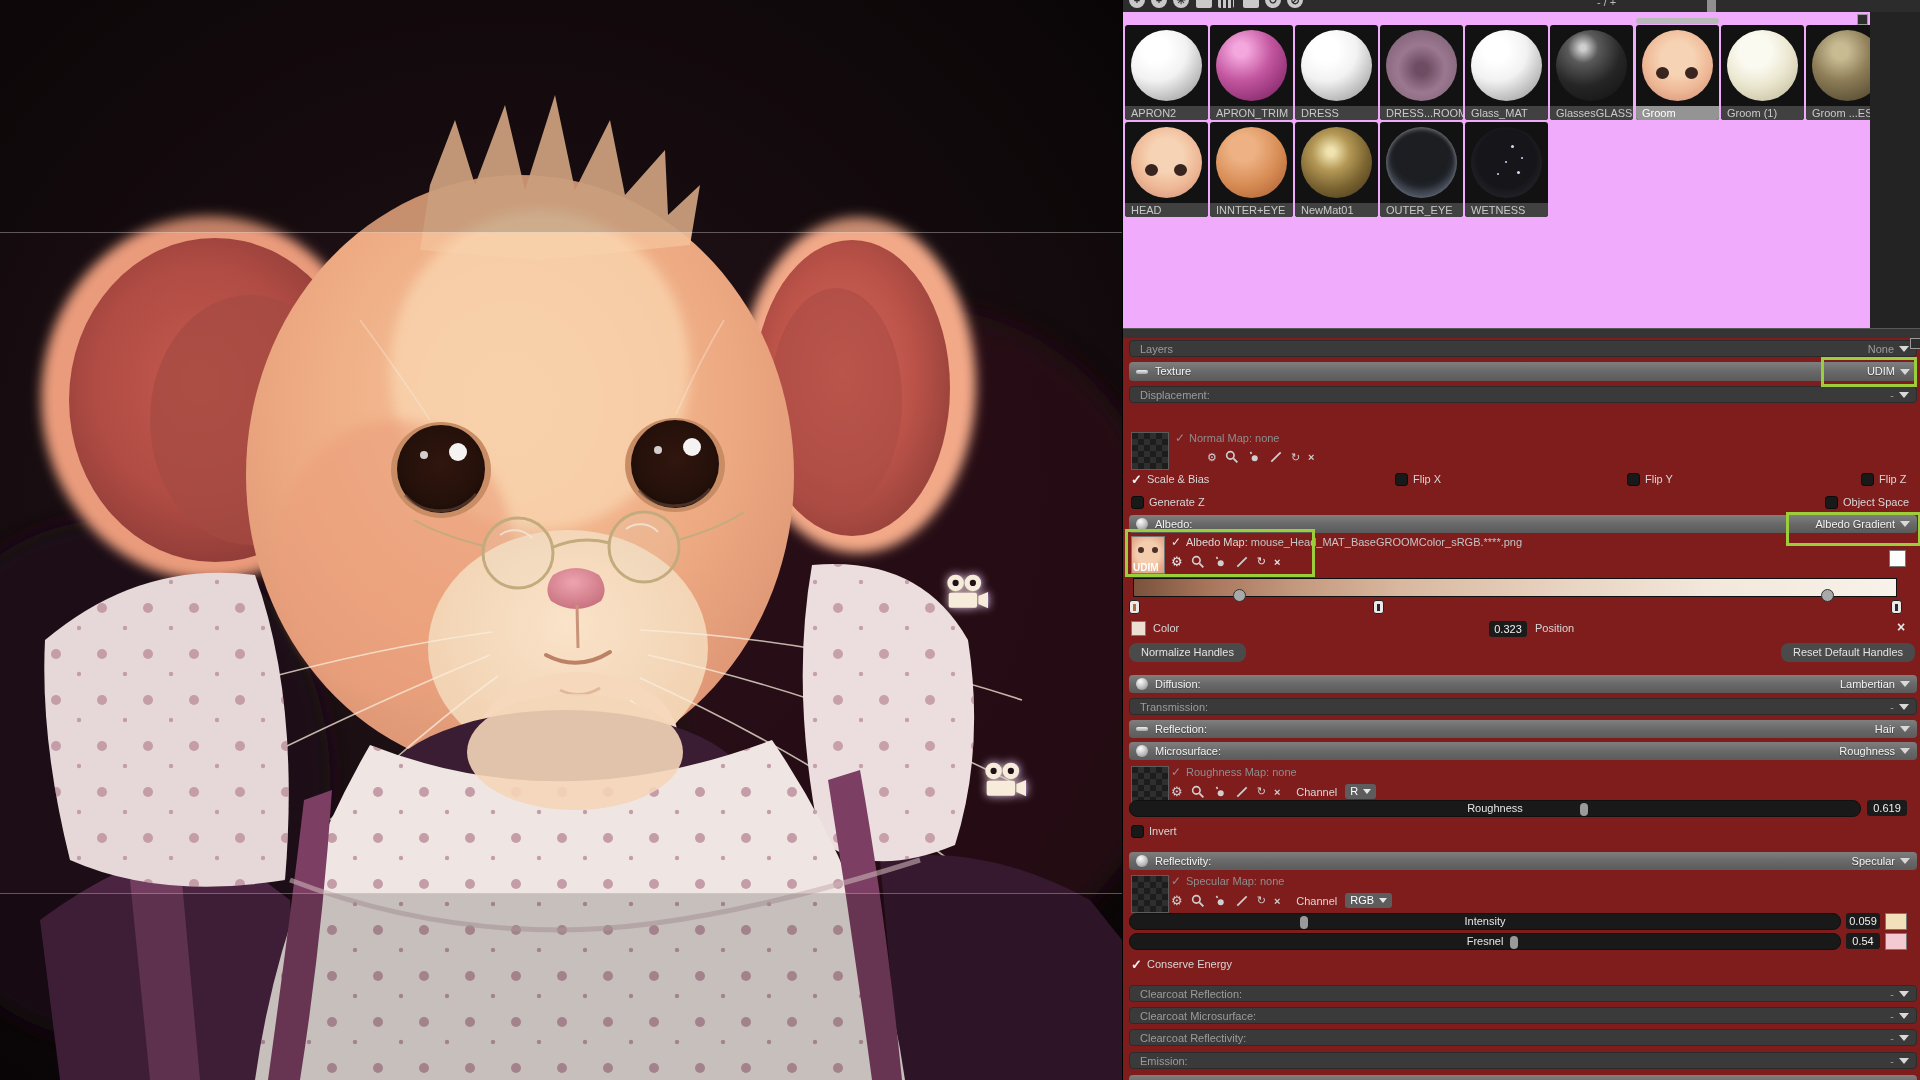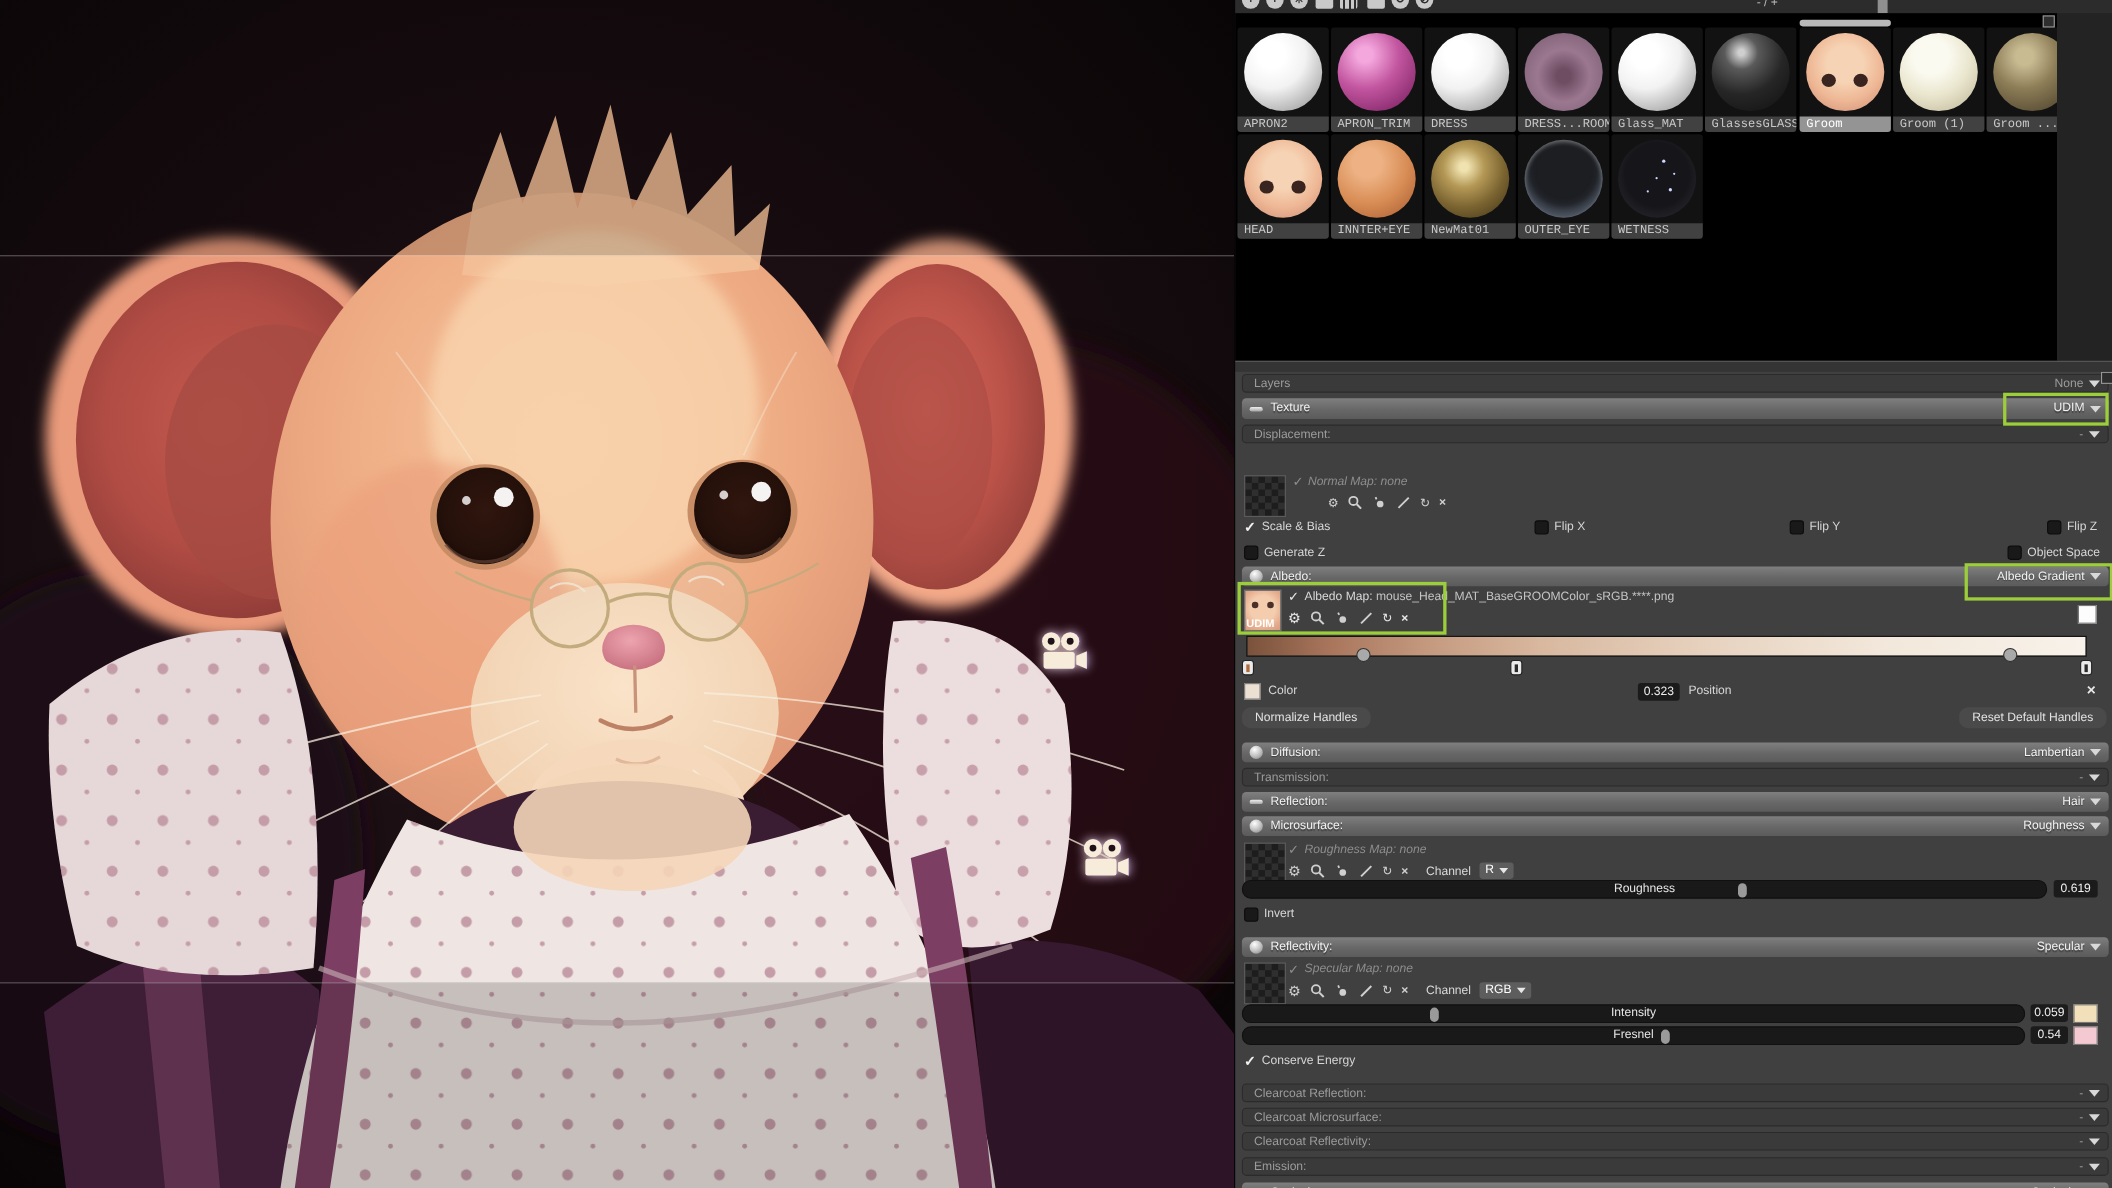--- a/index.html
+++ b/index.html
@@ -16,21 +16,21 @@
   
   #panel{position:absolute;left:1122px;top:0;width:798px;height:1080px;background:#232323;border-left:1px solid #000;}
   
   #toolbar{position:absolute;left:0;top:0;width:798px;height:12px;background:#2c2c2c;overflow:hidden;}
   #toolbar .tbi{position:absolute;top:-8px;width:16px;height:16px;border-radius:50%;
       background:#c9c9c9;color:#2c2c2c;font-size:11px;line-height:17px;text-align:center;font-weight:bold;}
   #toolbar .tbi.sq{border-radius:2px;}
   #thumb-size{position:absolute;top:-4px;left:474px;color:#bbb;font-size:11px;}
   #tb-slider{position:absolute;top:-6px;left:584px;width:9px;height:22px;border-radius:5px;background:#8f8f8f;}
   
-  #browser{position:absolute;left:0;top:12px;width:747px;height:316px;background:#000000;overflow:hidden;font-family:Liberation Mono, monospace;}
+  #browser{position:absolute;left:0;top:12px;width:747px;height:316px;background:#f0abfc;overflow:hidden;}
   .mat{position:absolute;width:83px;height:95px;background:#121212;border-radius:3px;}
   .mat .thumb{position:absolute;left:0;top:0;width:83px;height:80px;overflow:hidden;border-radius:3px 3px 0 0;}
   .mat .ball{position:absolute;left:6px;top:5px;width:71px;height:71px;border-radius:50%;}
   .mat .lbl{position:absolute;left:0;top:81px;width:77px;height:14px;background:#414141;color:#c9c9c9;
             font-size:11px;line-height:14px;padding-left:6px;border-radius:0 0 3px 3px;white-space:nowrap;overflow:hidden;}
   .mat.sel .lbl{background:#949494;color:#fff;}
   .sel-bar{position:absolute;width:83px;height:6px;border-radius:3px;background:#b9b9b9;}
   
   .b-white {background:radial-gradient(circle at 35% 28%,#ffffff 0 18%,#f2f2f2 45%,#b9b9b9 75%,#8a8a8a 100%);}
   .b-magenta{background:radial-gradient(circle at 35% 28%,#f4a7dd 0 10%,#c2559f 45%,#8e2f73 80%,#6b2056 100%);}
@@ -43,40 +43,40 @@
   .b-olive {background:radial-gradient(circle at 40% 30%,#c8bb92 0 12%,#8d7d57 45%,#5e5238 80%,#3e3627 100%);}
   .b-orange{background:radial-gradient(circle at 38% 30%,#edb183 0 20%,#d88d55 55%,#b76a3c 85%,#94522f 100%);}
   .b-gold  {background:radial-gradient(circle at 42% 35%,#f0e3b0 0 6%,#b49856 30%,#7a6330 60%,#4a3c1d 90%);}
   .b-glass {background:radial-gradient(circle at 50% 42%,#1c1e22 0 55%,#3a3f47 80%,#22252a 100%);
             box-shadow:inset 0 2px 4px rgba(255,255,255,.35), inset 0 -8px 10px rgba(160,180,210,.25);}
   .b-wet   {background:radial-gradient(circle at 50% 45%,#16161a 0 55%,#26262e 85%,#101014 100%);}
   .sparkle{position:absolute;background:#cfd6ff;border-radius:50%;}
   
   #splitter{position:absolute;left:0;top:328px;width:798px;height:10px;background:#343434;border-top:1px solid #585858;}
   
-  #props{position:absolute;left:0;top:338px;width:798px;height:742px;background:#404040;overflow:hidden;font-size:11px;}
+  #props{position:absolute;left:0;top:338px;width:798px;height:742px;background:#7f1d1d;overflow:hidden;font-size:11px;}
   .row{position:absolute;left:6px;width:788px;border-radius:4px;}
   .hdr-dark{height:17px;background:#3a3a3a;border:1px solid #2b2b2b;box-sizing:border-box;color:#9c9c9c;line-height:16px;}
   .hdr-light{height:18px;background:linear-gradient(180deg,#7f7f7f,#676767 55%,#5b5b5b);color:#f3f3f3;line-height:18px;
              text-shadow:0 1px 1px rgba(0,0,0,.4);}
   .hdr-label{position:absolute;left:10px;top:0;}
   .hdr-light .hdr-label{left:26px;}
   .hdr-val{position:absolute;right:22px;top:0;}
   .caret{position:absolute;right:7px;top:50%;margin-top:-3px;width:0;height:0;
          border-left:5px solid transparent;border-right:5px solid transparent;border-top:6px solid #d8d8d8;}
   .sphere-ico{position:absolute;left:7px;top:3px;width:12px;height:12px;border-radius:50%;
          background:radial-gradient(circle at 38% 30%,#fdfdfd,#bdbdbd 55%,#7e7e7e);}
   .minus-ico{position:absolute;left:7px;top:7px;width:12px;height:4px;border-radius:2px;
          background:linear-gradient(#efefef,#a5a5a5);}
   .checker{position:absolute;width:38px;height:38px;border:1px solid #5c5c5c;box-sizing:border-box;
       background:repeating-conic-gradient(#2f2f2f 0 25%,#1d1d1d 0 50%) 0 0/12px 12px;}
   .mapchk{position:absolute;font-size:12px;color:#e8e8e8;}
   .mapchk.dim{color:#8d8d8d;}
   .maplbl{position:absolute;color:#d9d9d9;white-space:nowrap;}
-  .maplbl.dim{color:#8d8d8d;font-style:italic;}
+  .maplbl.dim{color:#8d8d8d;}
   .mi{width:14px;height:14px;color:#cfcfcf;}
   .irow{position:absolute;display:flex;gap:8px;align-items:center;}
   .chanlbl{color:#d9d9d9;margin-left:8px;}
   .drop{background:#5d5d5d;border-radius:3px;color:#fff;padding:0 5px;height:15px;line-height:15px;display:flex;gap:5px;align-items:center;}
   .drop .dcaret{width:0;height:0;border-left:4px solid transparent;border-right:4px solid transparent;border-top:5px solid #e8e8e8;}
   .cb{position:absolute;width:11px;height:11px;border-radius:3px;background:#191919;border:1px solid #0c0c0c;}
   .ck{position:absolute;color:#f0f0f0;font-size:13px;font-weight:bold;}
   .cb-lab{position:absolute;color:#d6d6d6;}
   .slider{position:absolute;height:17px;background:#191919;border-radius:8px;border:1px solid #101010;box-sizing:border-box;}
   .slider .s-lab{position:absolute;width:100%;text-align:center;top:1px;color:#e6e6e6;}

